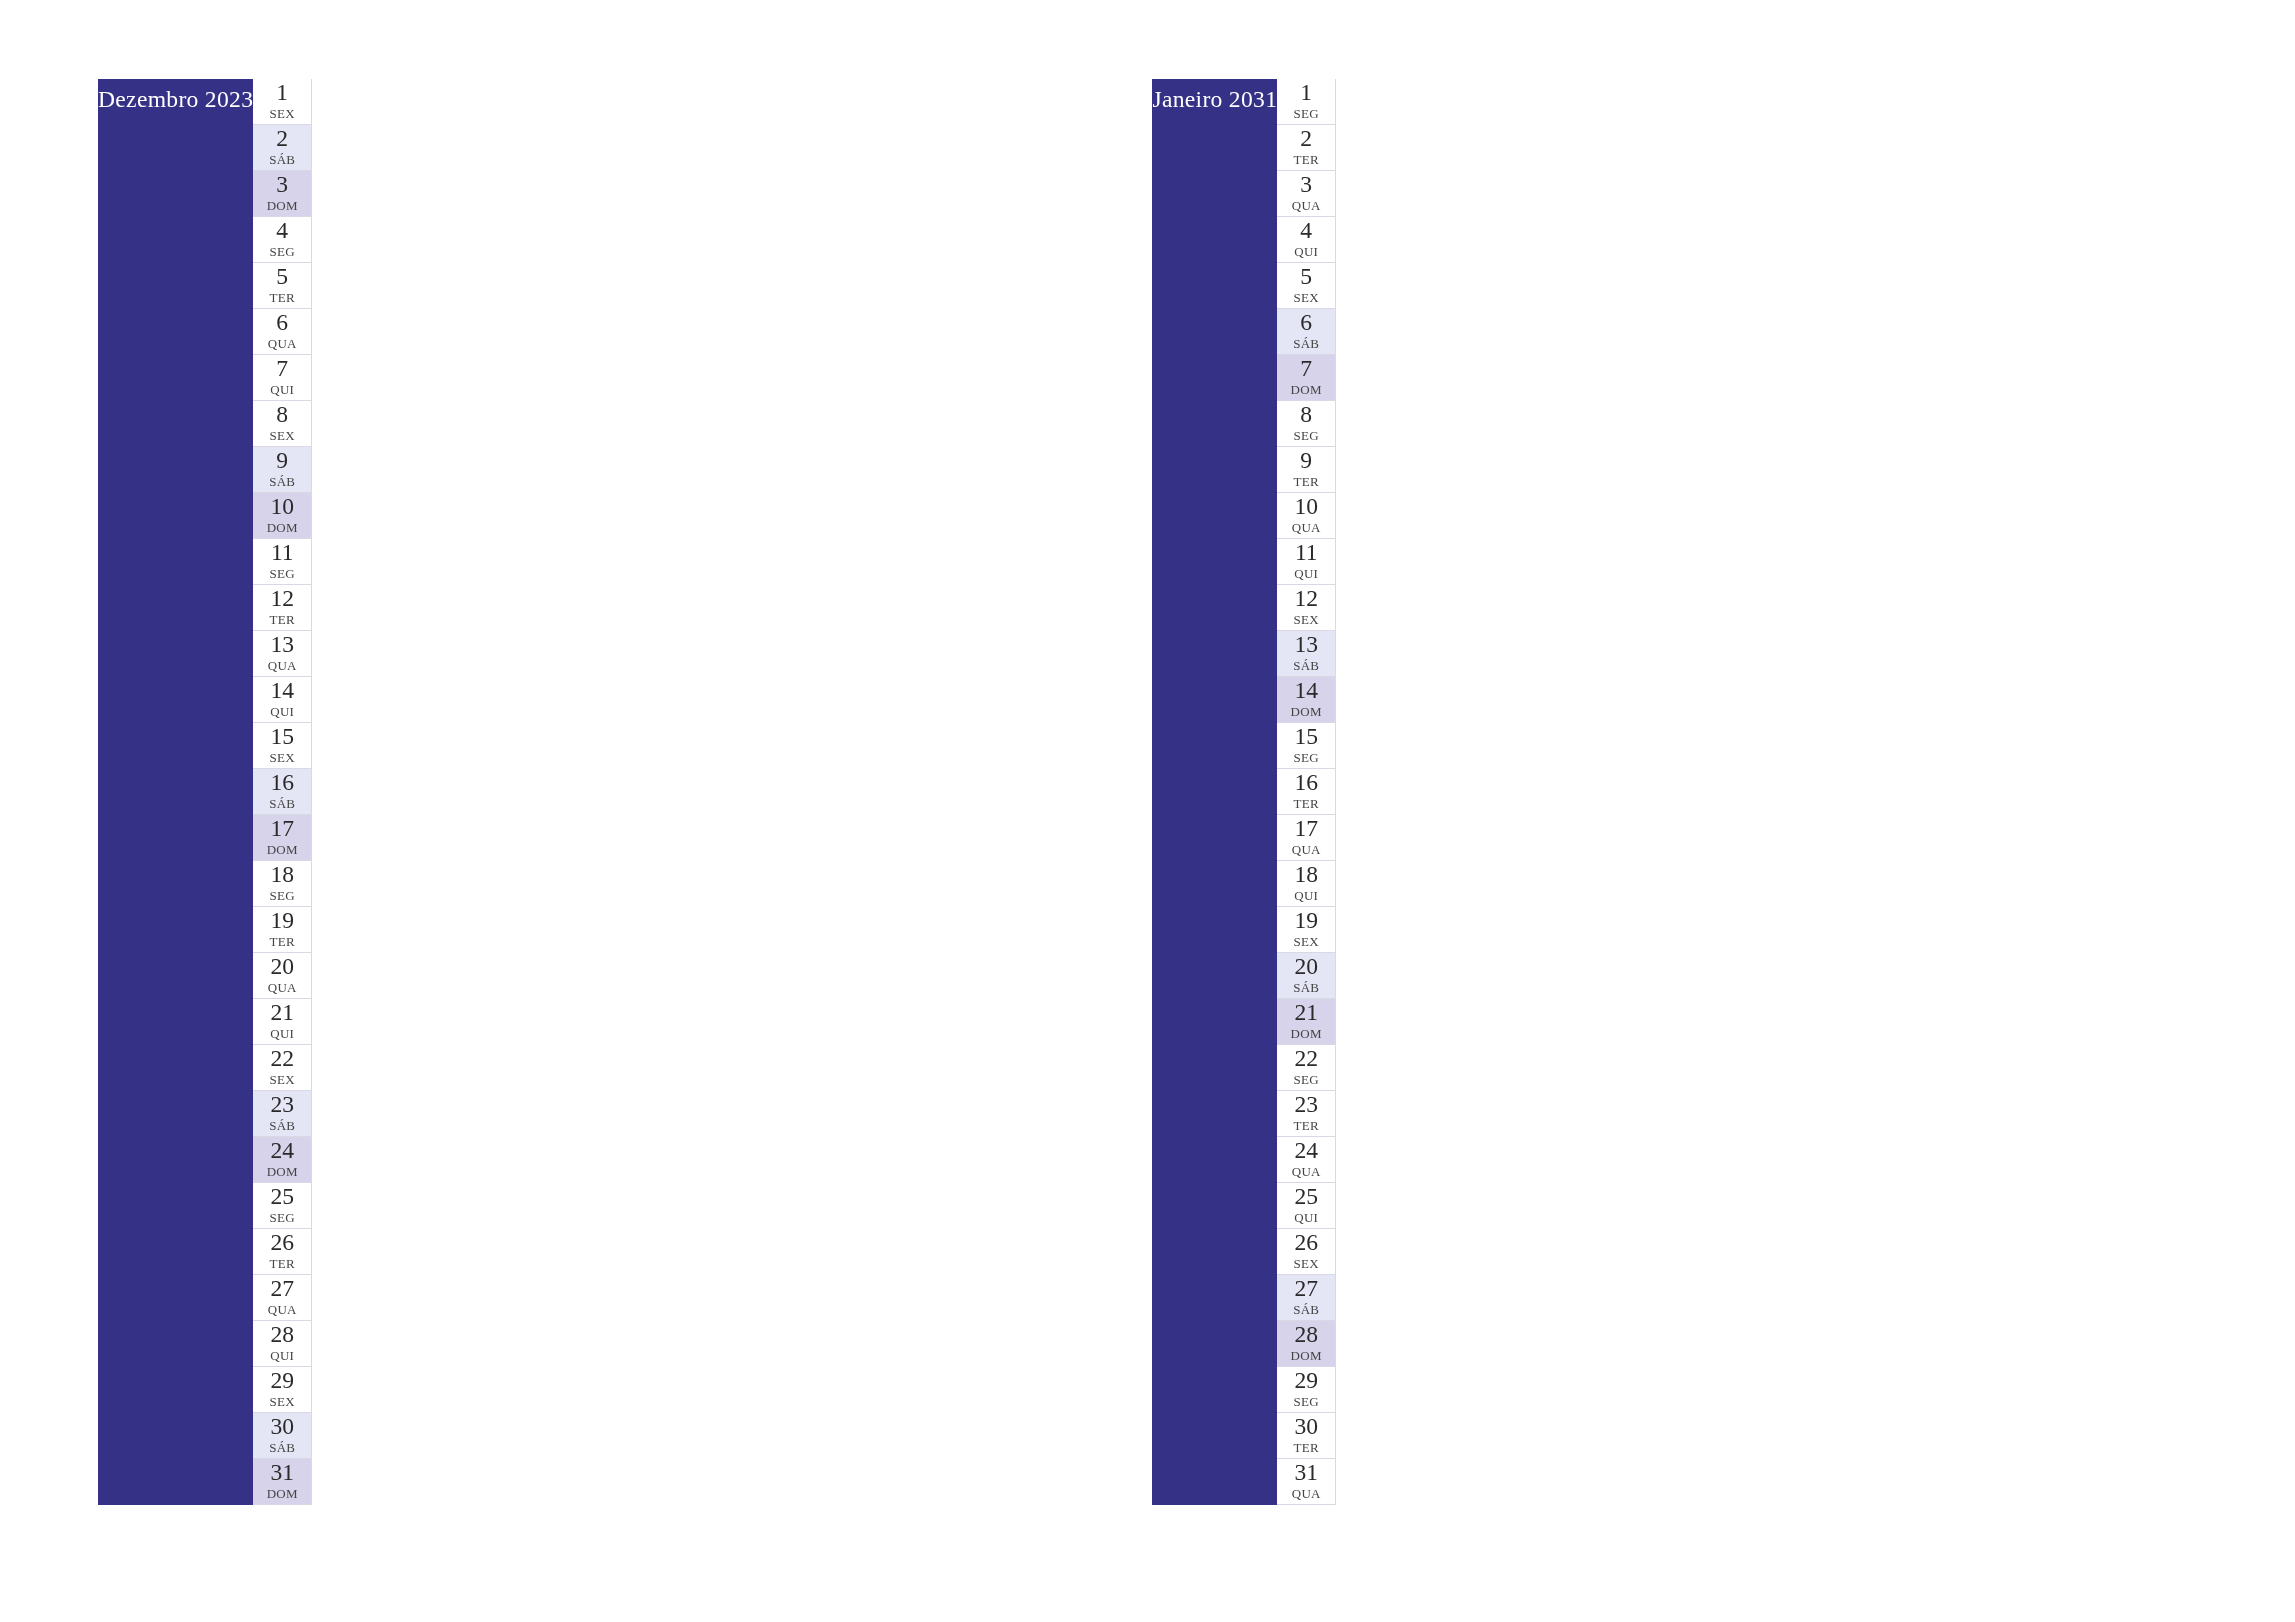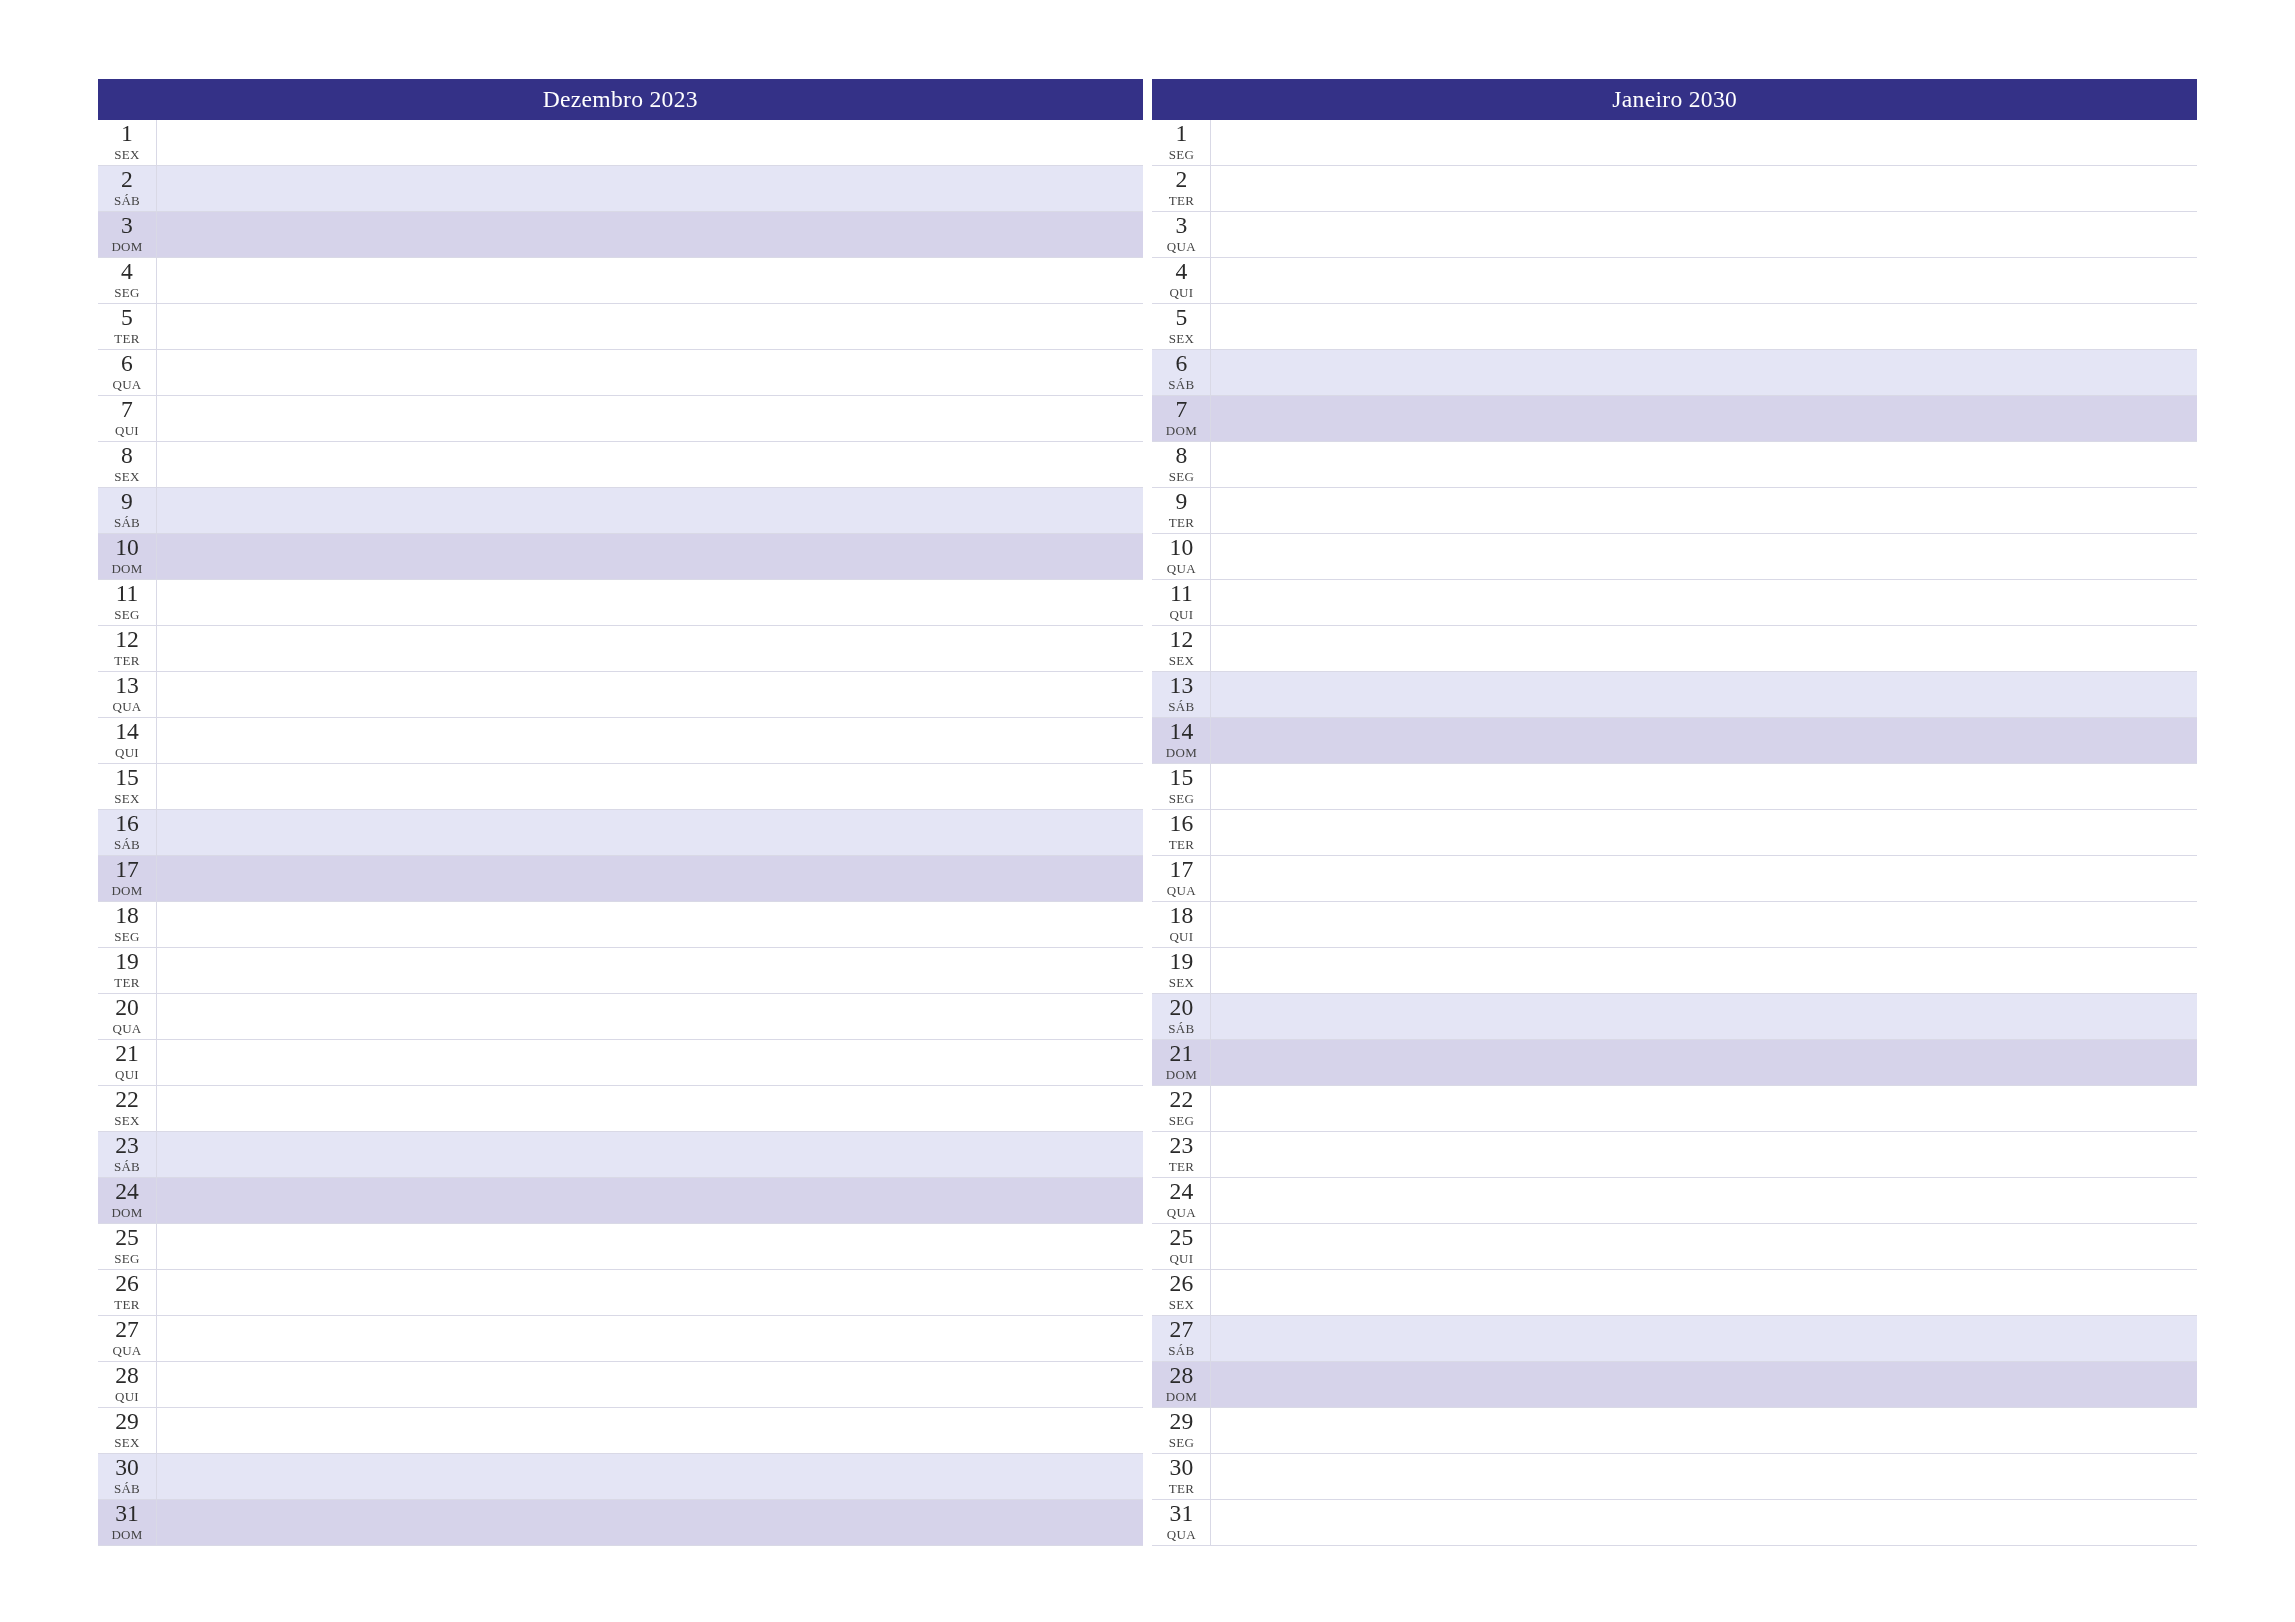--- a/index.html
+++ b/index.html
@@ -12,21 +12,21 @@
     font-family: Georgia, "Times New Roman", serif;
   }
   .page {
     padding: 79px 98px 0 98px;
     display: flex;
     gap: 9.8px;
   }
   .month-col {
     flex: 1;
     display: flex;
-    flex-direction: column;
+    flex-direction: row;
   }
   .month-header {
     background: #343187;
     color: #ffffff;
     text-align: center;
     font-size: 23.6px;
     font-weight: 400;
     padding: 6.5px 0 7.9px 0;
     letter-spacing: 0.3px;
   }
@@ -286,21 +286,21 @@
           <div class="day-cell">
             <div class="day-num">31</div>
             <div class="day-abbr">DOM</div>
           </div>
           <div class="day-space"></div>
         </div>
       </div>
   </div>
 
   <div class="month-col">
-    <div class="month-header">Janeiro 2030</div>
+    <div class="month-header">Janeiro 2031</div>
     <div id="days-1">
         <div class="day-row">
           <div class="day-cell">
             <div class="day-num">1</div>
             <div class="day-abbr">SEG</div>
           </div>
           <div class="day-space"></div>
         </div>
         <div class="day-row">
           <div class="day-cell">

